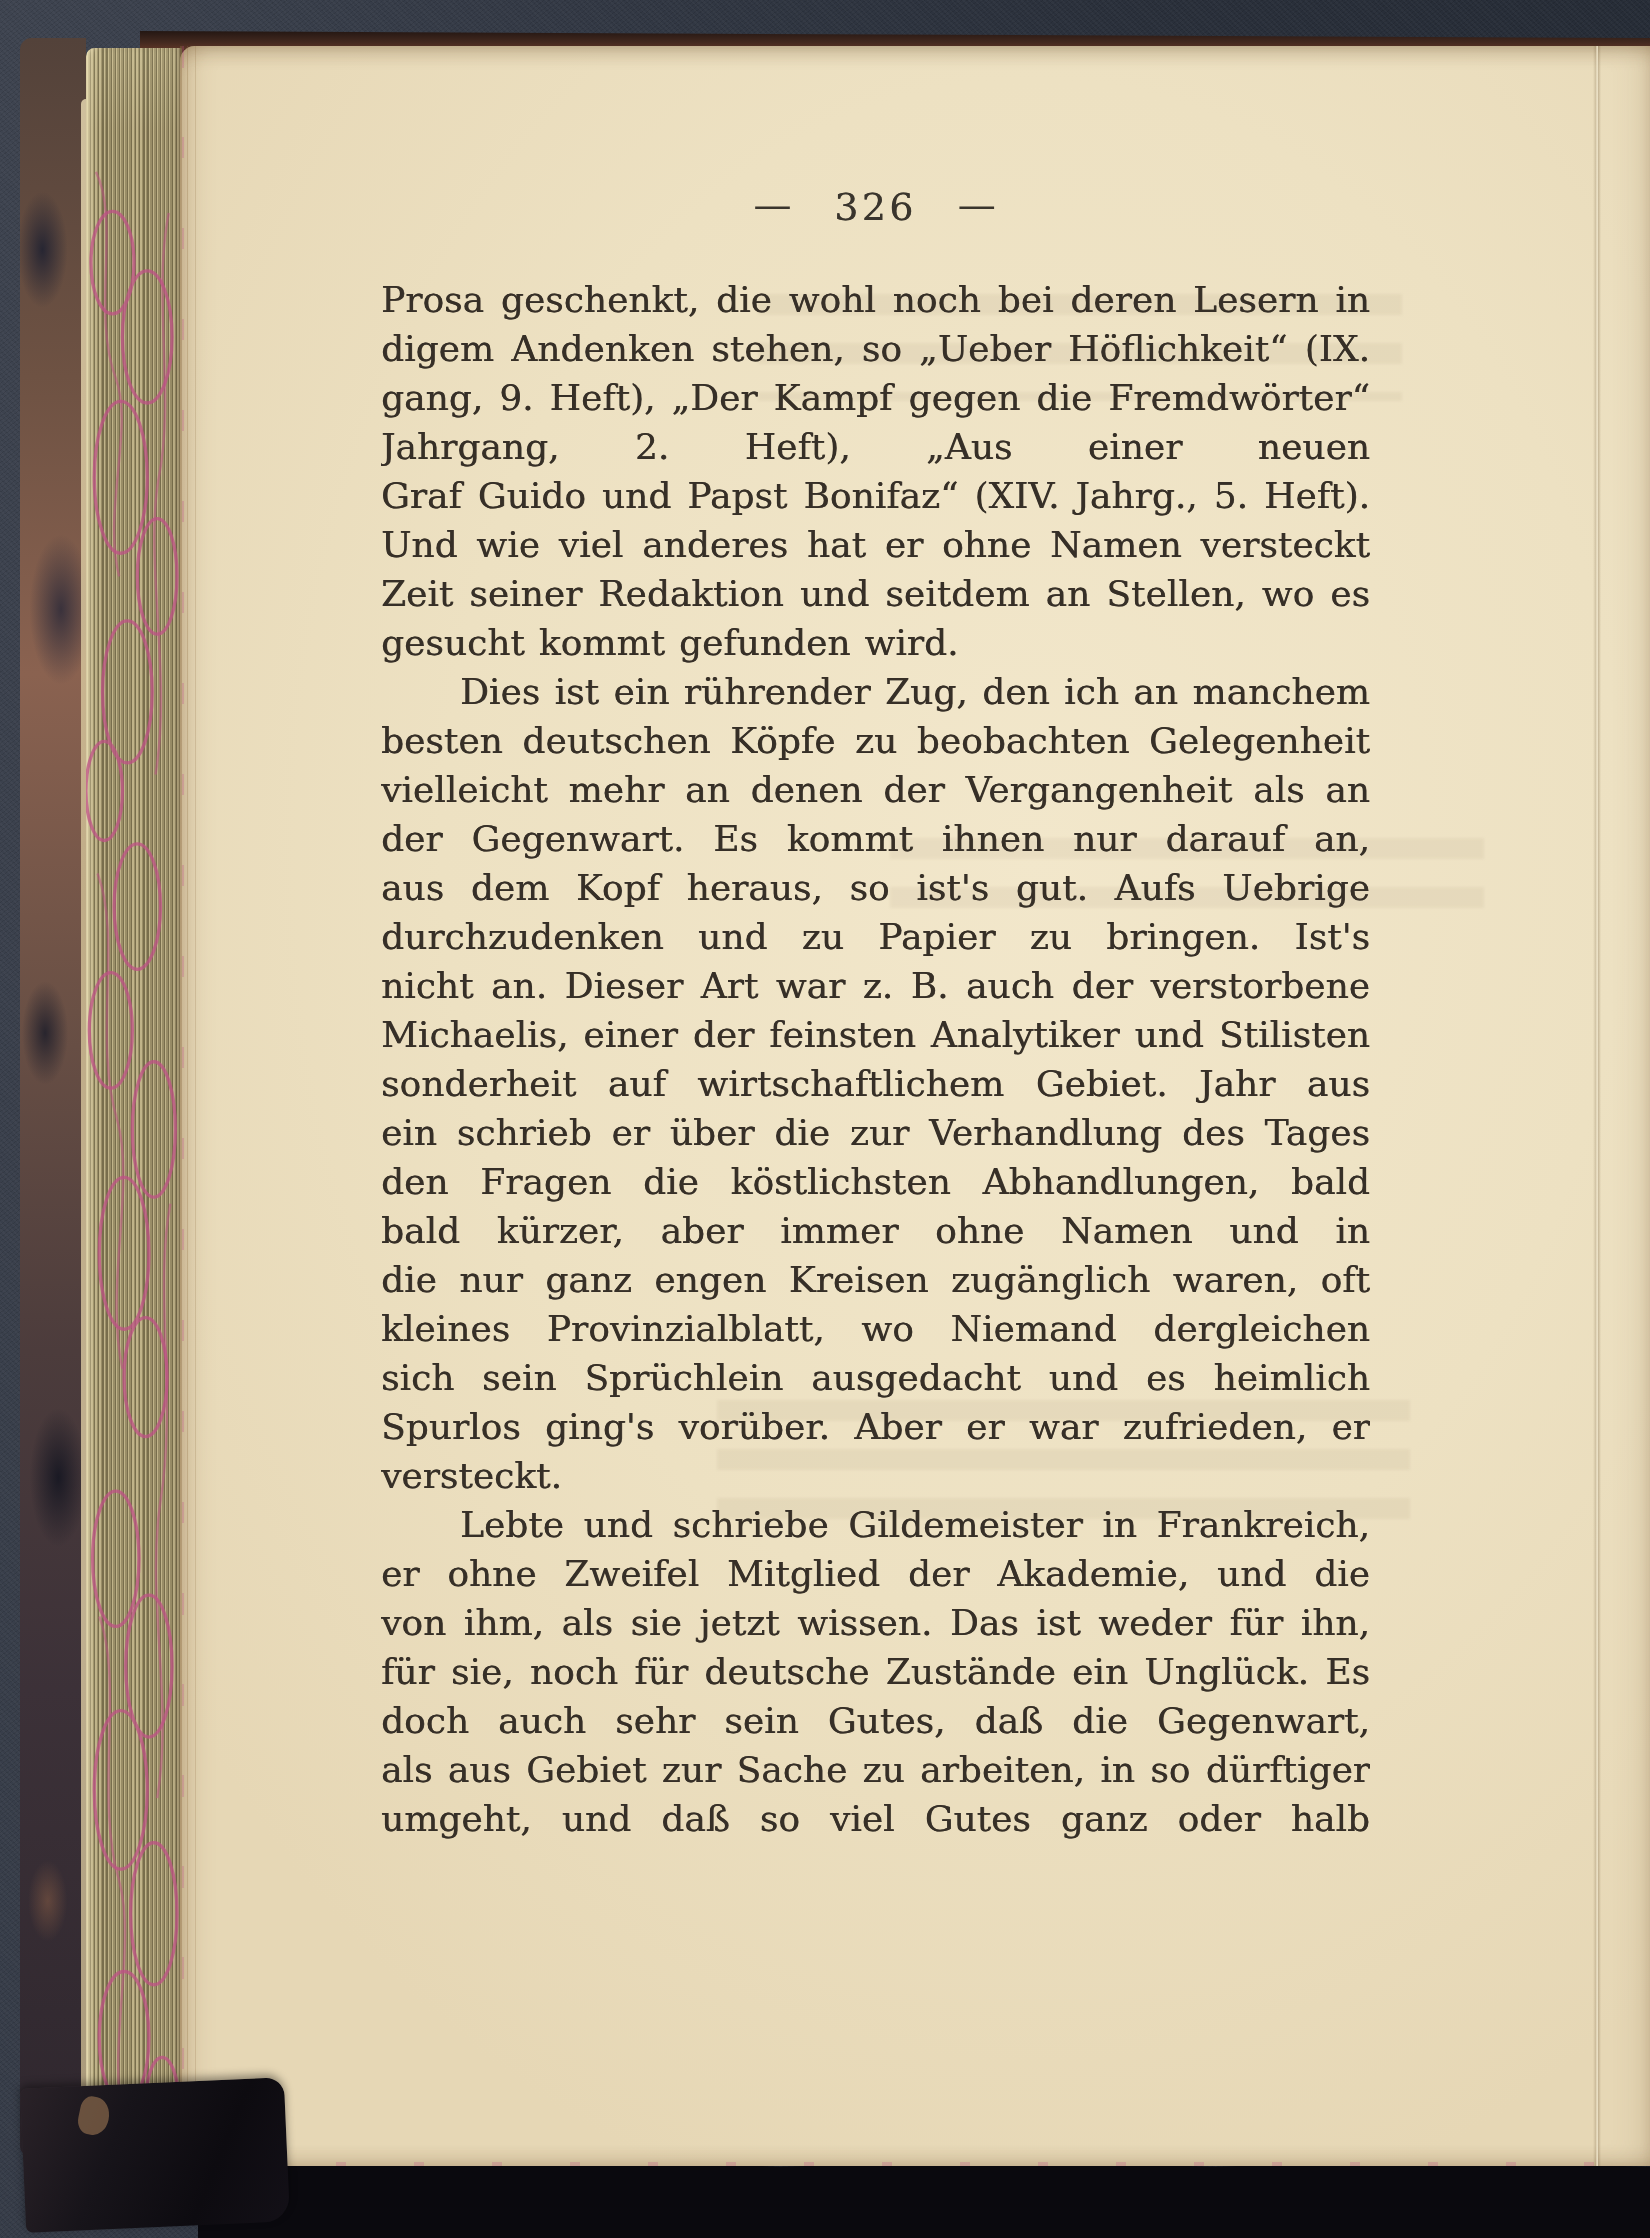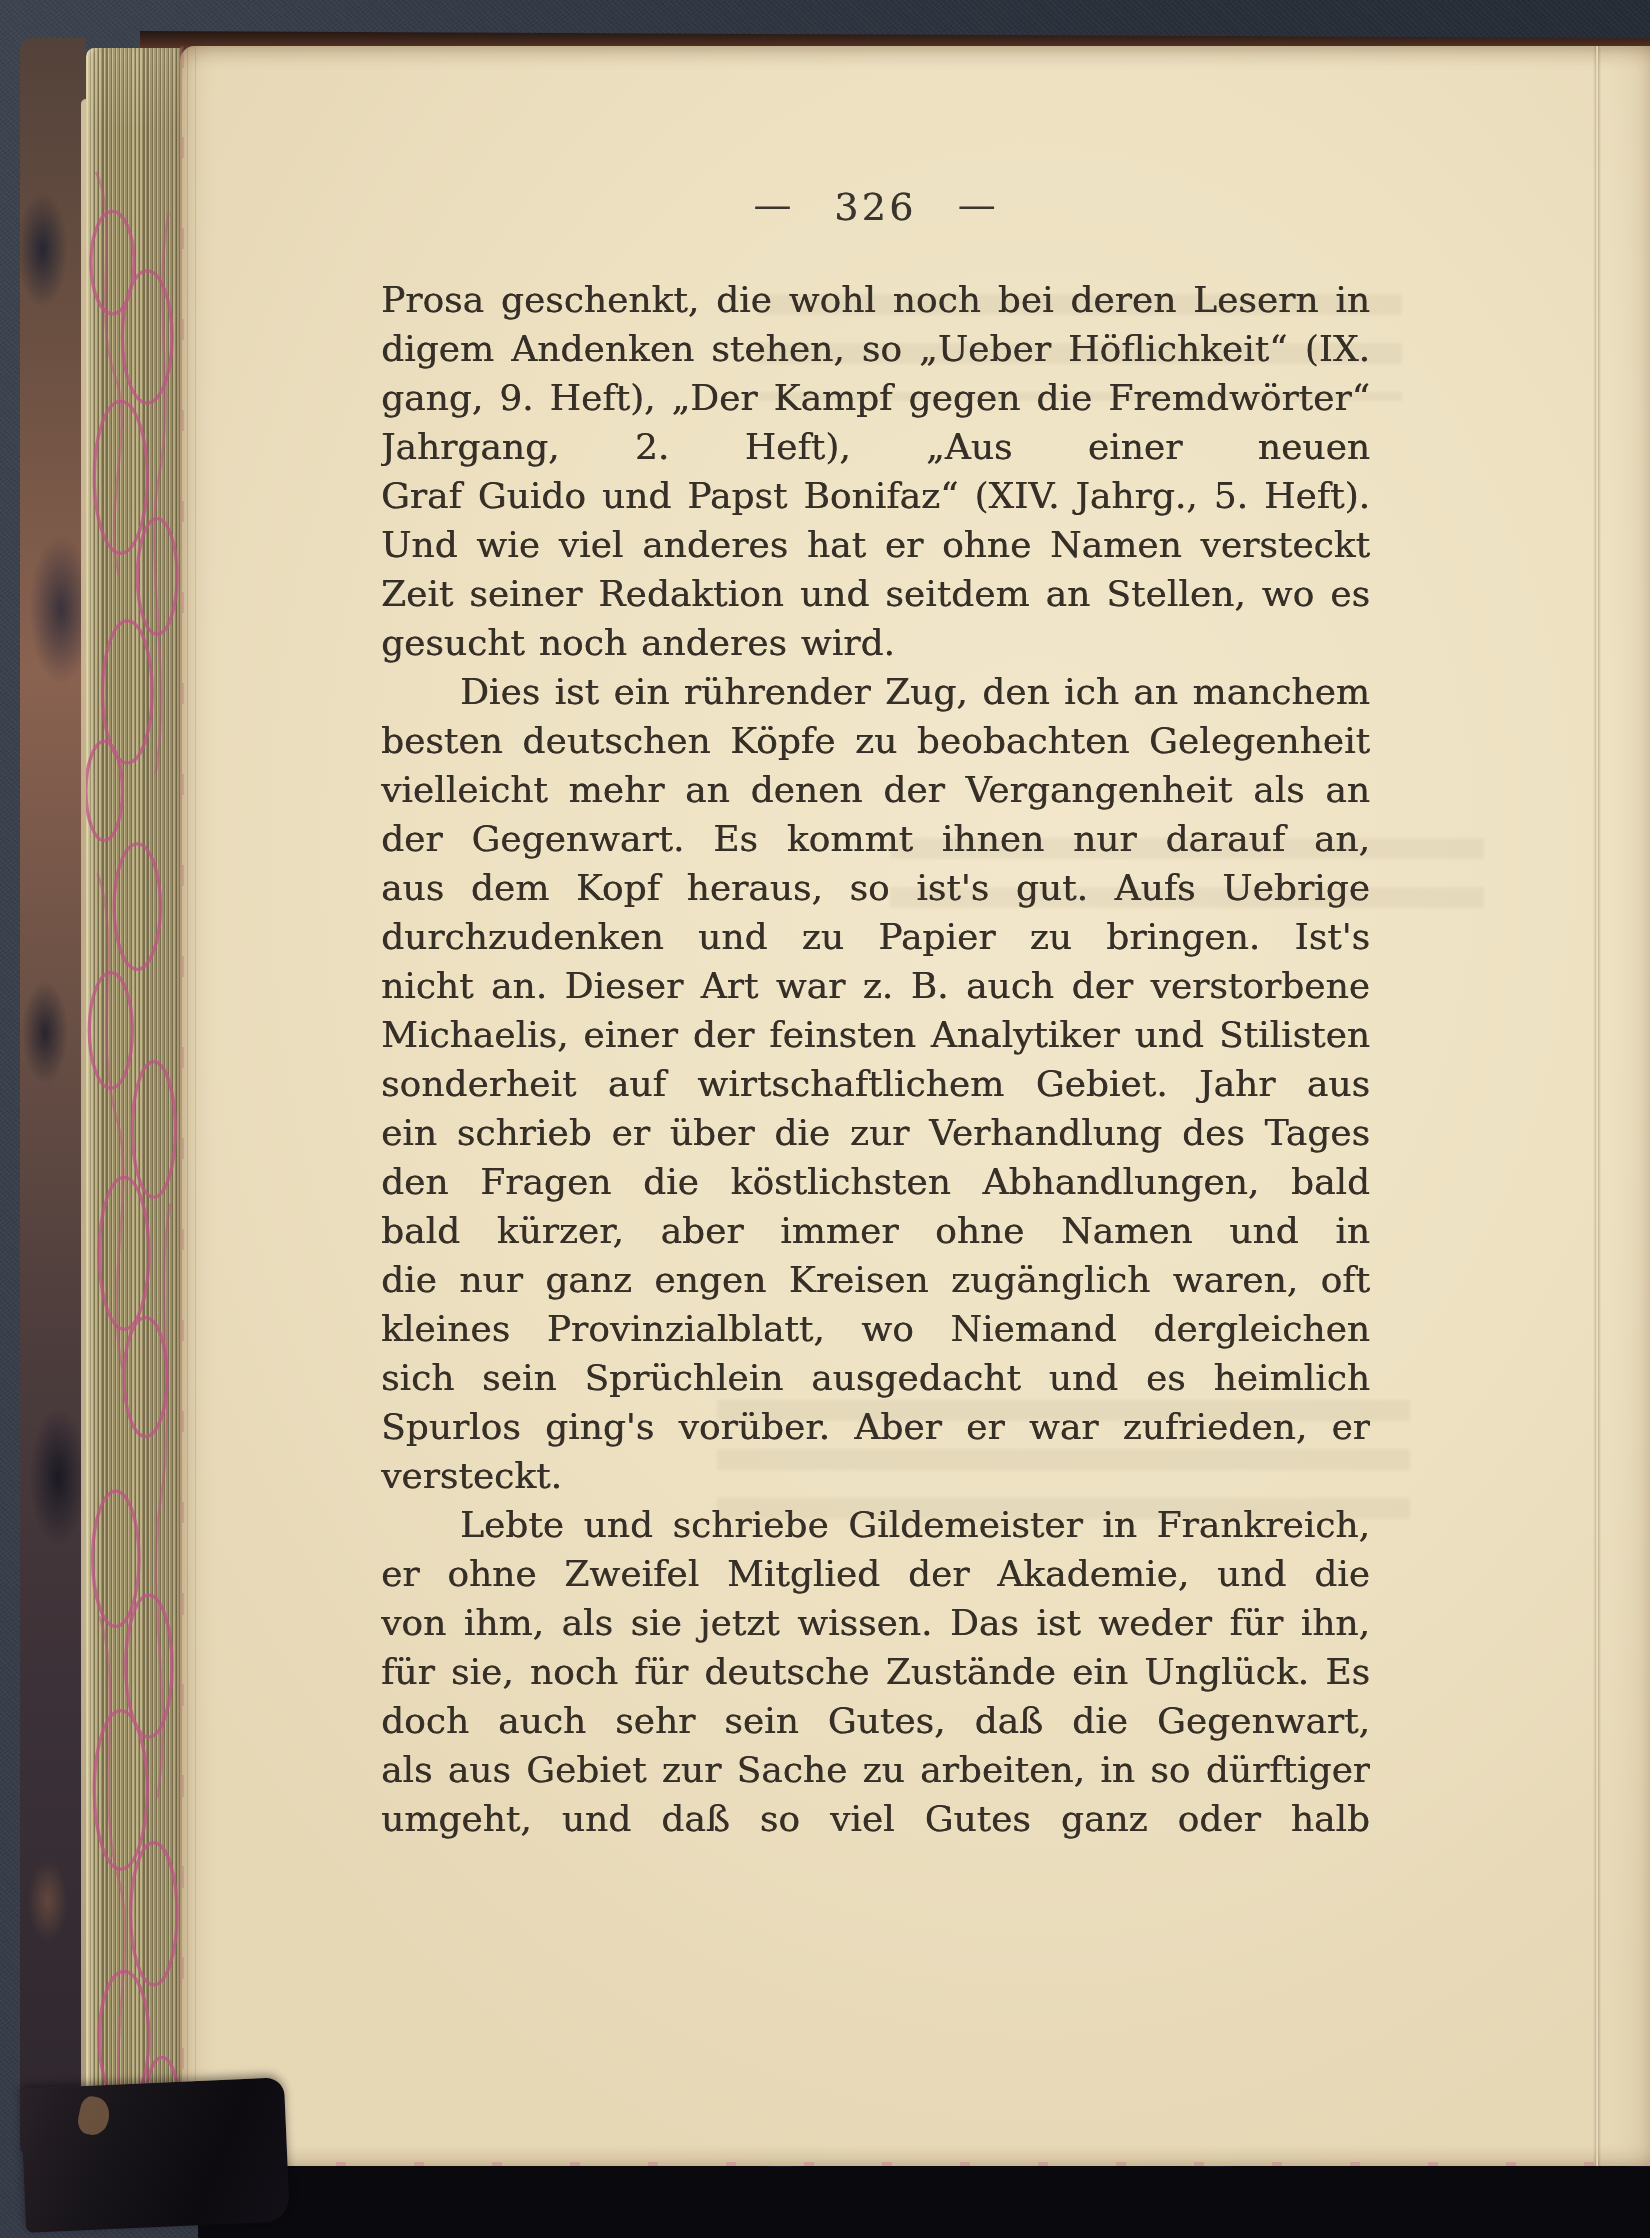--- a/index.html
+++ b/index.html
@@ -161,21 +161,21 @@
     </div>
 
     <div class="text-block">
         <div class="line">Prosa geschenkt, die wohl noch bei deren Lesern in leben=</div>
         <div class="line">digem Andenken stehen, so „Ueber Höflichkeit“ (IX. Jahr=</div>
         <div class="line">gang, 9. Heft), „Der Kampf gegen die Fremdwörter“ (XII.</div>
         <div class="line">Jahrgang, 2. Heft), „Aus einer neuen Danteübersetzung</div>
         <div class="line">Graf Guido und Papst Bonifaz“ (XIV. Jahrg., 5. Heft).</div>
         <div class="line">Und wie viel anderes hat er ohne Namen versteckt zur</div>
         <div class="line">Zeit seiner Redaktion und seitdem an Stellen, wo es weder</div>
-        <div class="line plain-end">gesucht noch anderes wird.</div>
+        <div class="line plain-end">gesucht kommt gefunden wird.</div>
         <div class="line indent">Dies ist ein rührender Zug, den ich an manchem der</div>
         <div class="line">besten deutschen Köpfe zu beobachten Gelegenheit hatte,</div>
         <div class="line">vielleicht mehr an denen der Vergangenheit als an denen</div>
         <div class="line">der Gegenwart. Es kommt ihnen nur darauf an, etwas</div>
         <div class="line">aus dem Kopf heraus, so ist's gut. Aufs Uebrige kommt's</div>
         <div class="line">durchzudenken und zu Papier zu bringen. Ist's einmal</div>
         <div class="line">nicht an. Dieser Art war z. B. auch der verstorbene Otto</div>
         <div class="line">Michaelis, einer der feinsten Analytiker und Stilisten in=</div>
         <div class="line">sonderheit auf wirtschaftlichem Gebiet. Jahr aus Jahr</div>
         <div class="line">ein schrieb er über die zur Verhandlung des Tages stehen=</div>

